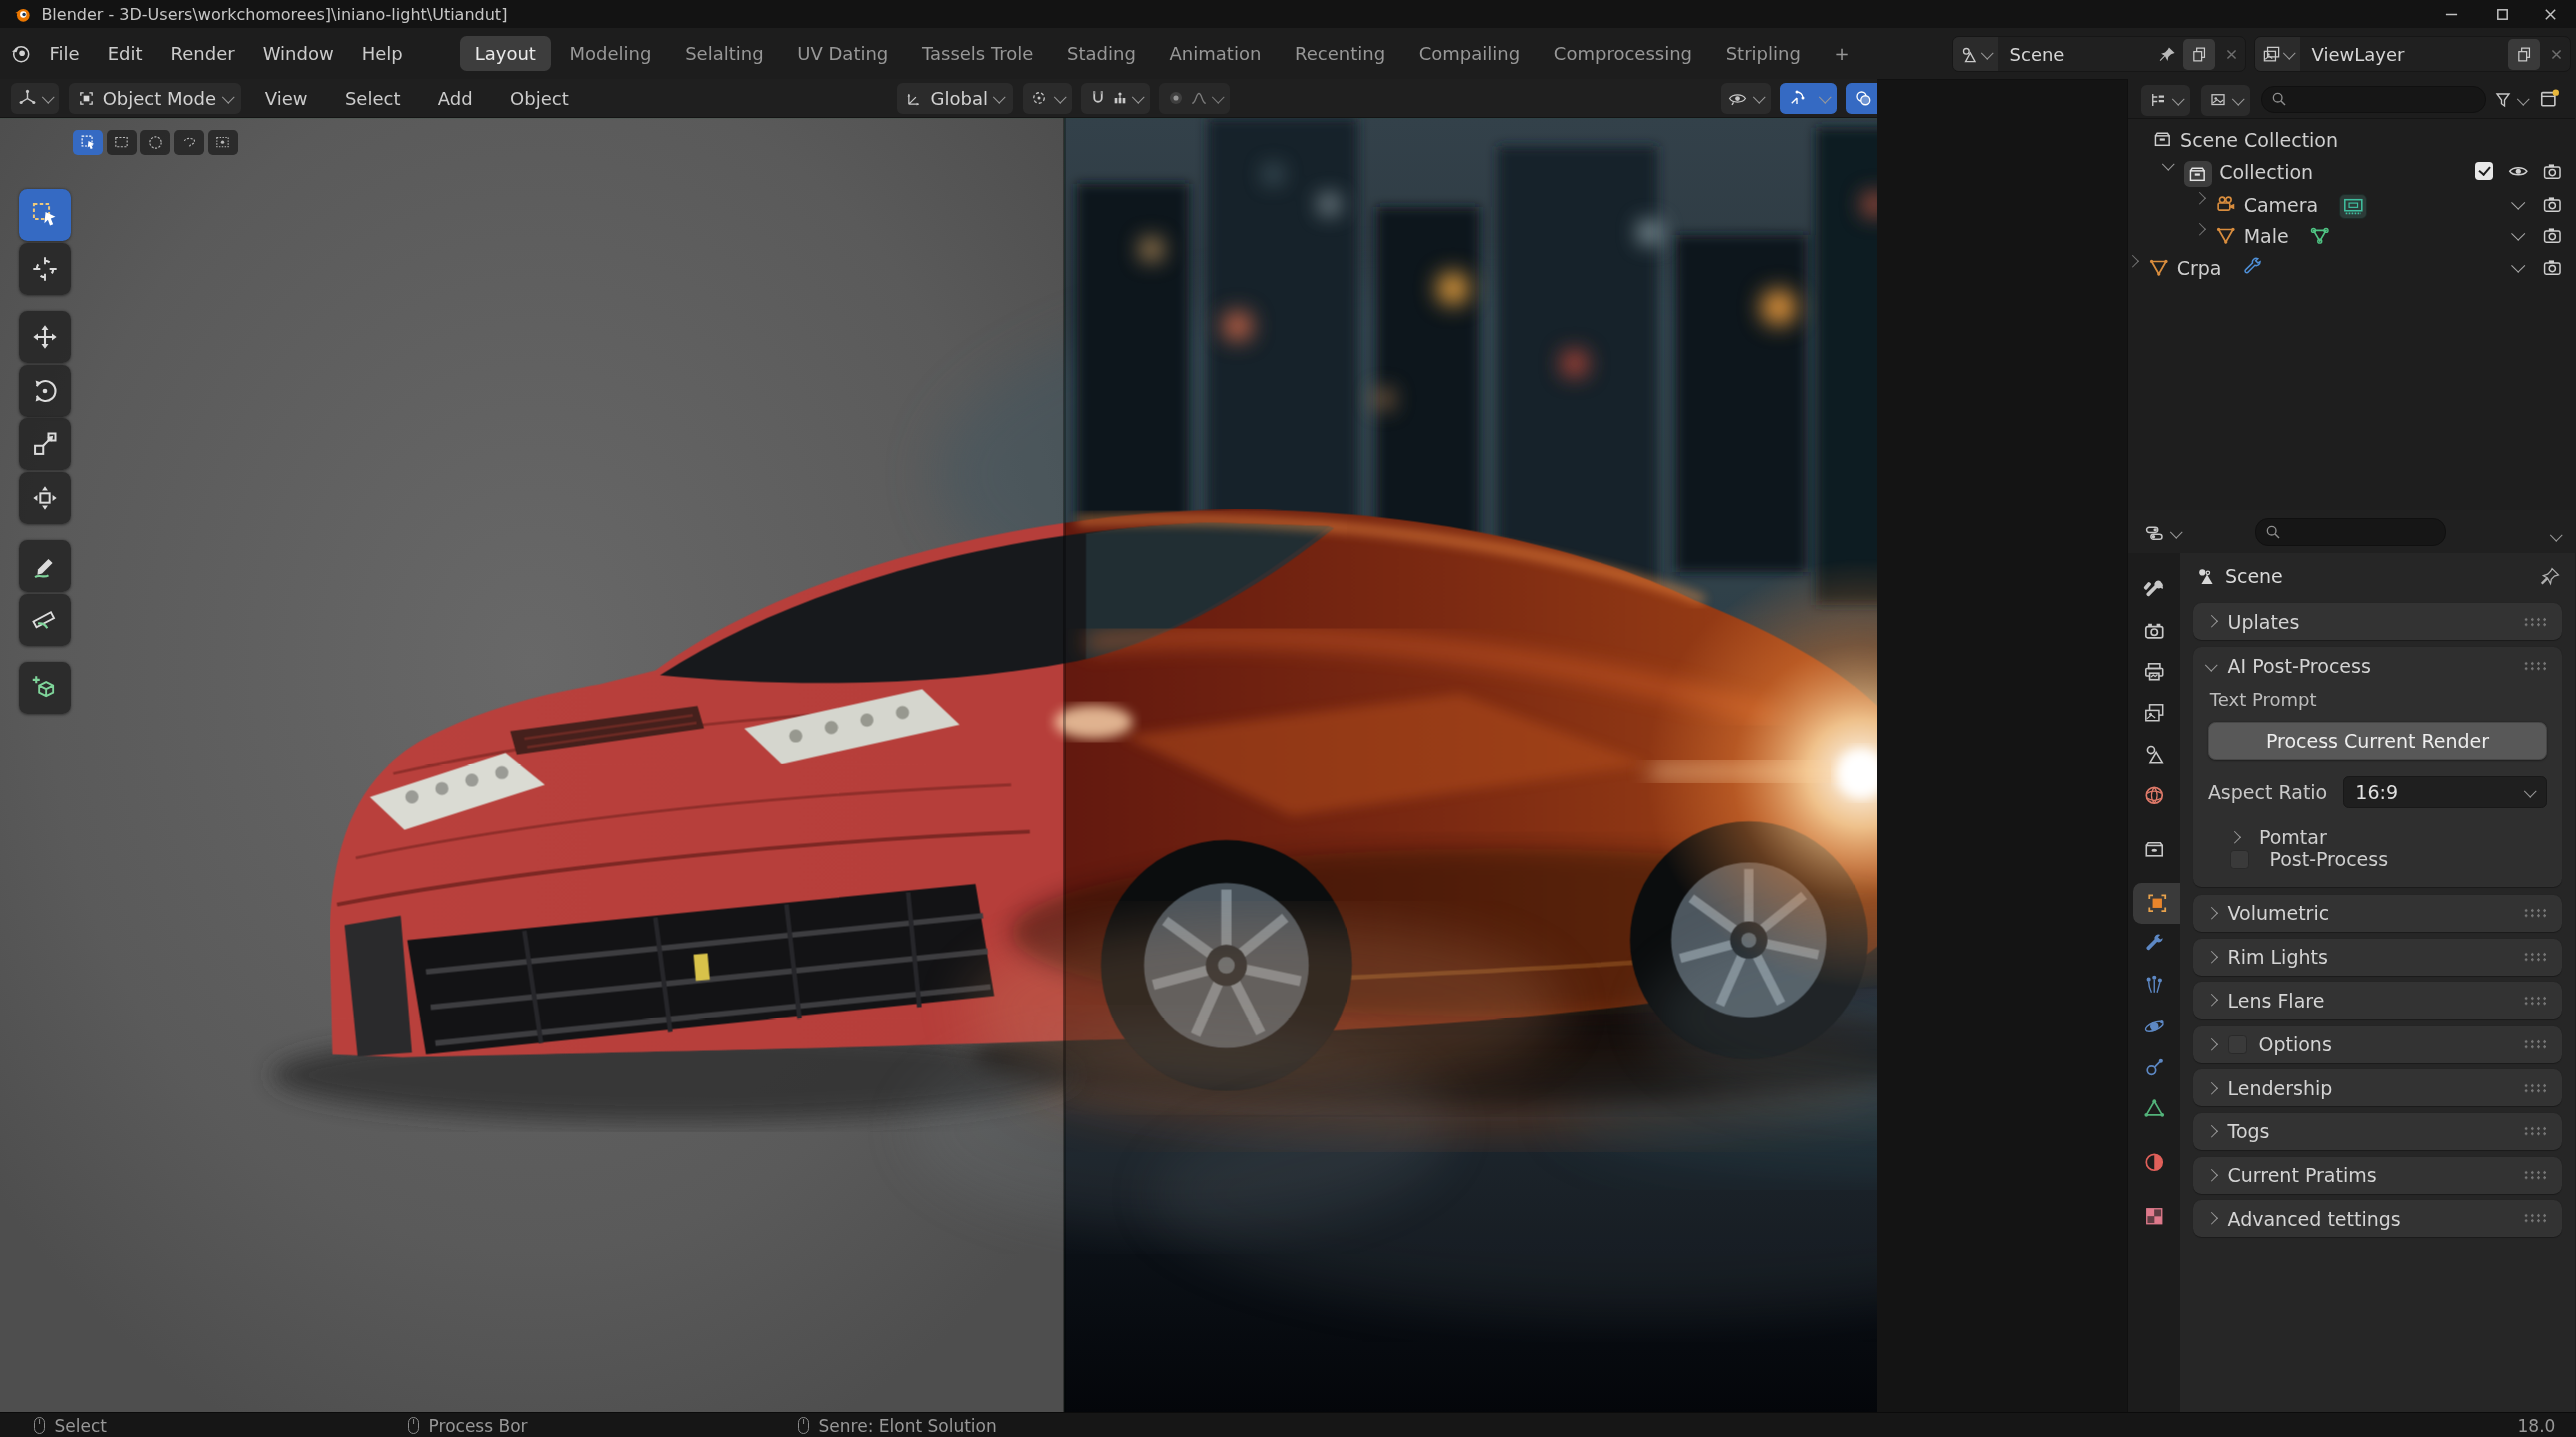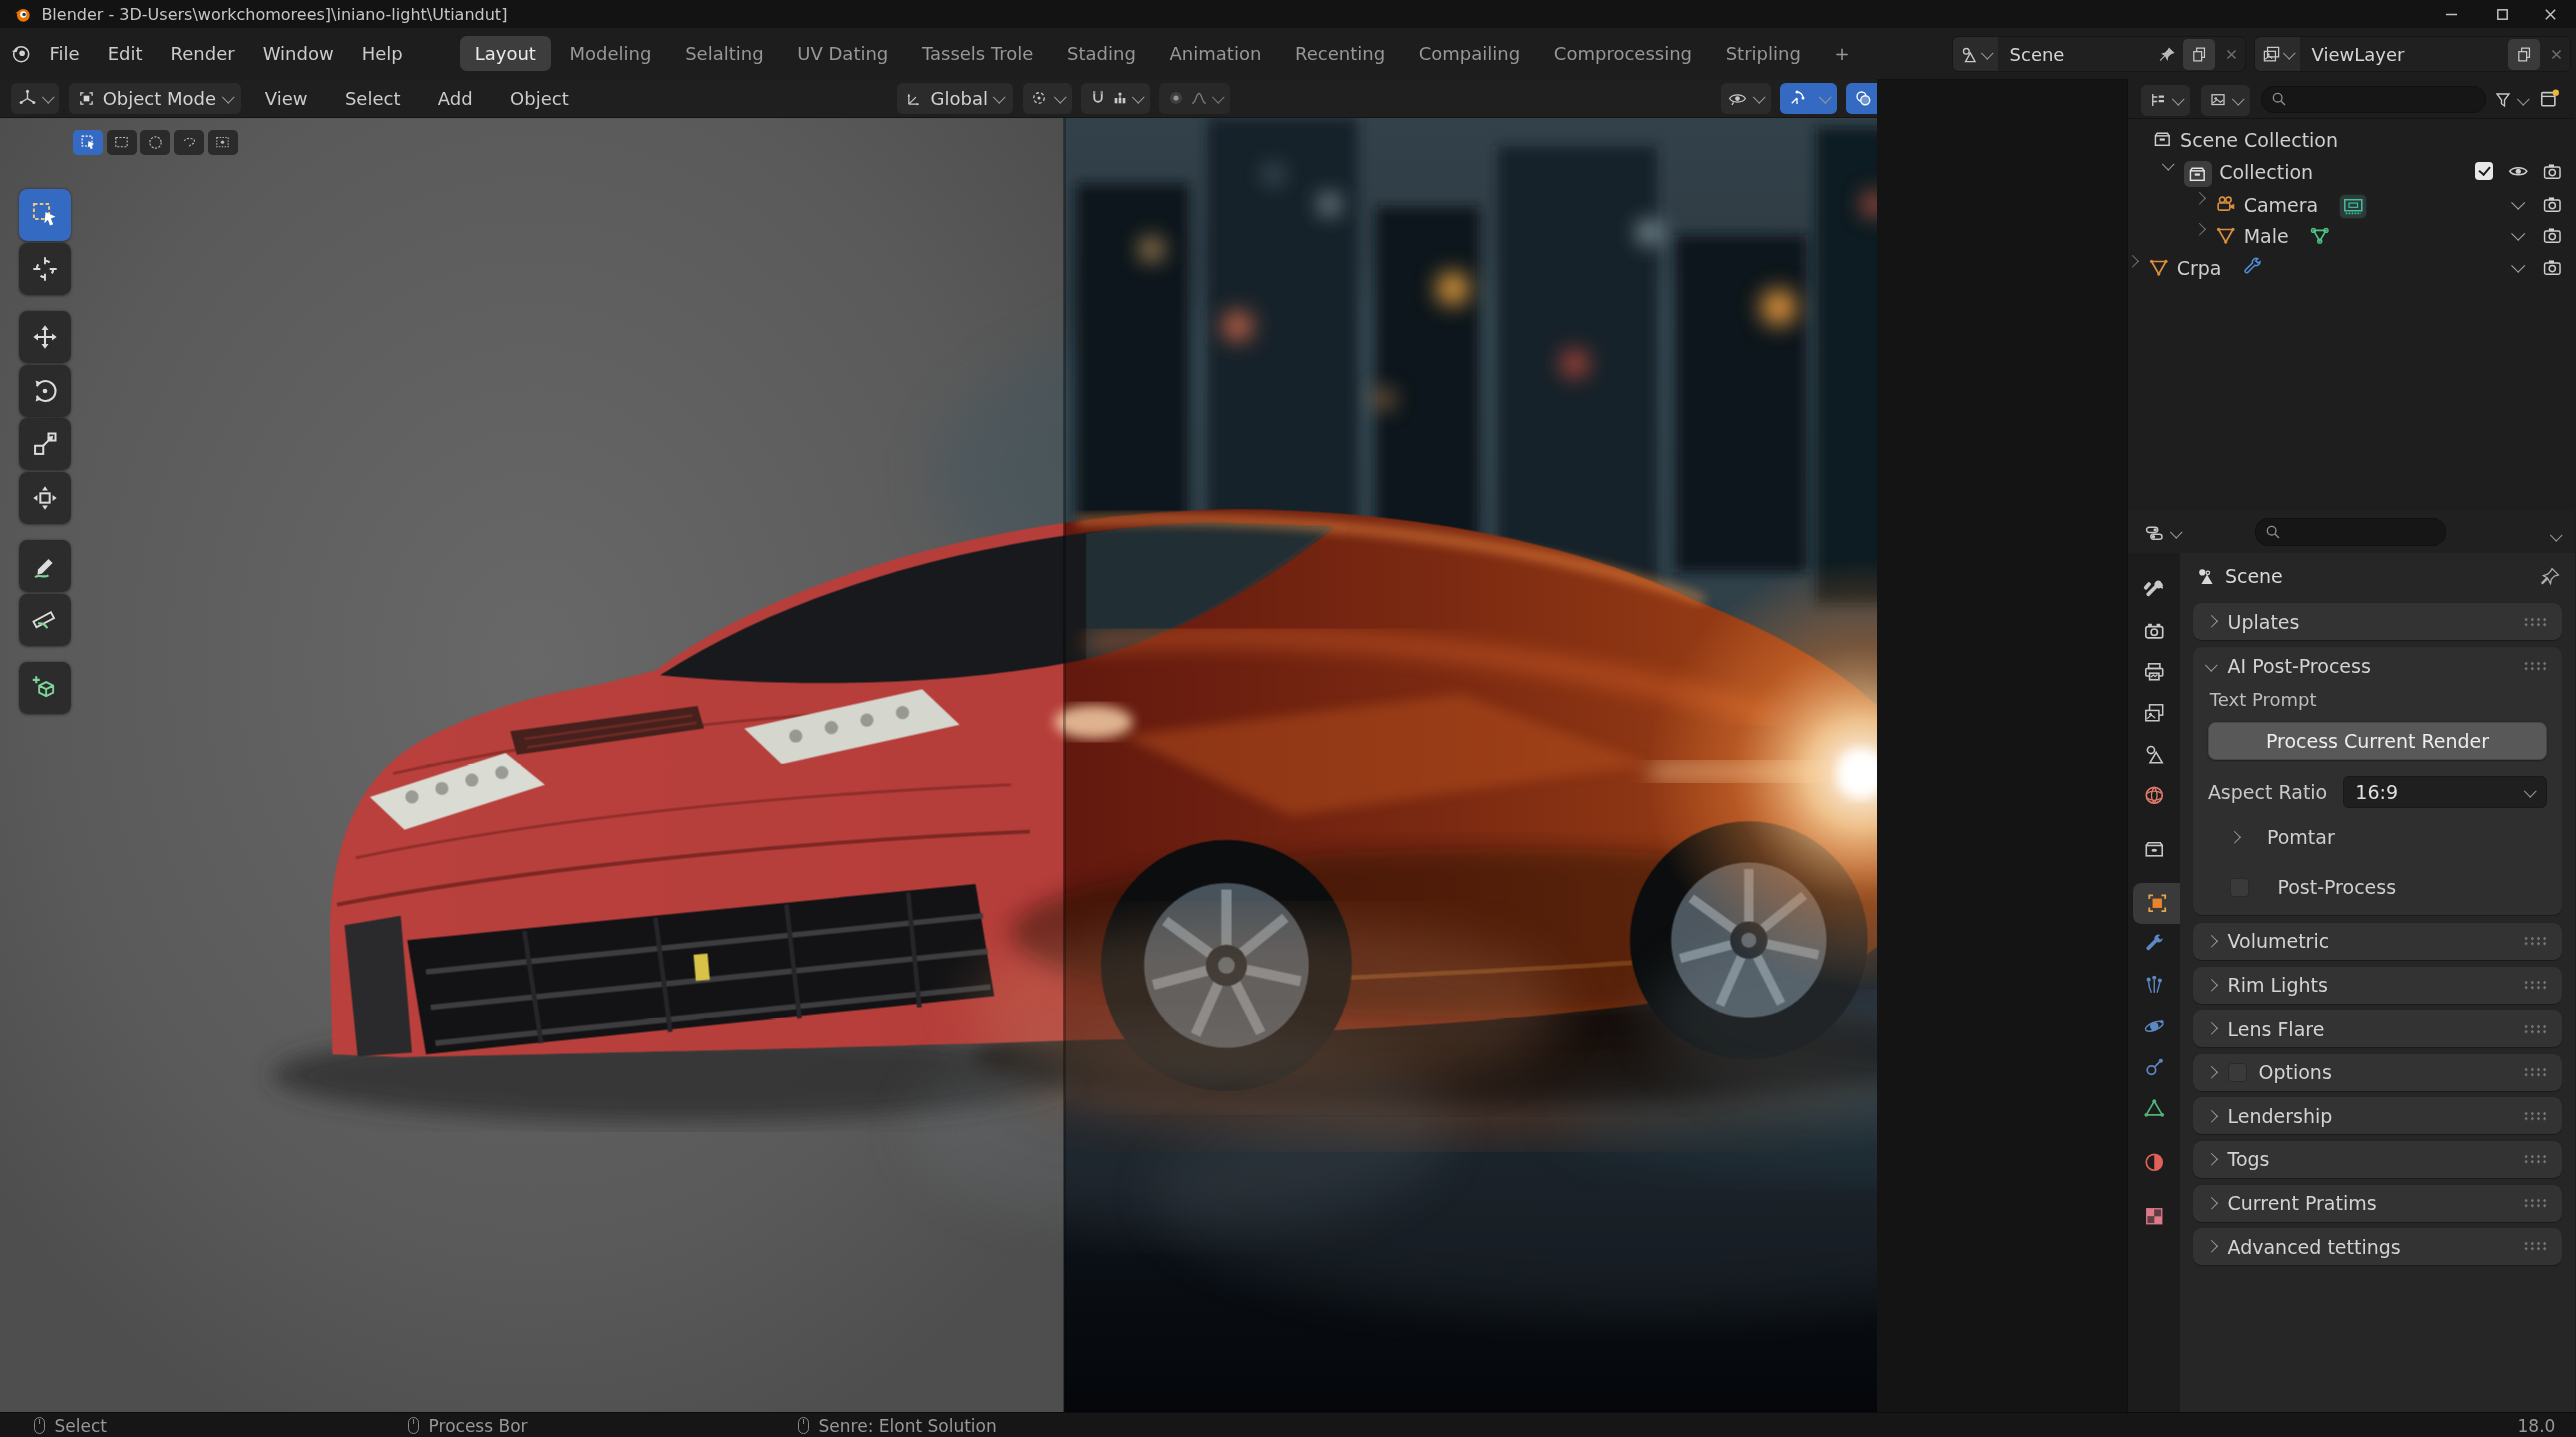--- a/index.html
+++ b/index.html
@@ -77,21 +77,21 @@
   .pnl-h{height:39px;display:flex;align-items:center;gap:12px;padding:0 14px}
   .flabel{font-size:18px;color:#bdbdbd;margin:3.7px 5.6px 7.5px}
   .ta{position:relative;margin:0 3.7px;height:129px;background:#1d1d1d;border:0.9px solid #161616;border-radius:7.5px;padding:8.4px 13px;font-size:19px;color:#d8d8d8;line-height:1.3;box-sizing:border-box}
   .ta .txt{width:337px}
   .play{position:absolute;left:11.2px;bottom:9.4px;width:0;height:0;border-left:12px solid #ababab;border-top:7.5px solid transparent;border-bottom:7.5px solid transparent}
   .tgrip{position:absolute;left:50%;bottom:9.4px;transform:translateX(-50%);width:32px;height:9.4px;opacity:.7;background-image:radial-gradient(circle,#8d8d8d 1.3px,transparent 1.5px);background-size:6.4px 5.1px}
   .rsz{position:absolute;right:4.7px;bottom:4.7px;width:0;height:0;border-style:solid;border-width:0 0 12px 12px;border-color:transparent transparent #707070 transparent;opacity:.7}
   .procbtn{margin:12px 3.7px 0;height:36px;background:#585858;border:0.9px solid #474747;border-radius:7.5px;display:flex;align-items:center;justify-content:center;font-size:19px;color:#ededed;box-shadow:0 0.9px 1.9px rgba(0,0,0,.35)}
   .arow{display:flex;align-items:center;margin:16px 3.7px 0;font-size:19px;color:#c8c8c8}
   .sel{margin-left:auto;width:204px;height:32px;background:#1f1f1f;border:0.9px solid #181818;border-radius:5.6px;display:flex;align-items:center;padding:0 11.2px;font-size:19px;color:#e0e0e0;box-sizing:border-box}
-  .srow{display:flex;align-items:center;gap:28px;margin:18px 3.7px 0;padding-left:22.5px;font-size:19px;color:#cfcfcf}
+  .srow{display:flex;align-items:center;gap:20px;margin:18px 3.7px 0;padding-left:22.5px;font-size:19px;color:#cfcfcf}
   
   #statusbar{left:0;top:1412px;width:2576px;height:25px;background:#161616;border-top:0.9px solid #0b0b0b}
   .sgroup{position:absolute;top:0;height:25px;display:flex;align-items:center;gap:9.4px;font-size:17px;color:#989898}
   .mouse{width:11.2px;height:17px;border:1.9px solid #8a8a8a;border-radius:5.6px;position:relative;box-sizing:border-box}
   .mouse:after{content:"";position:absolute;left:50%;top:0.9px;width:1.9px;height:4.7px;background:#8a8a8a;transform:translateX(-50%)}
 </style>
 </head>
 <body>
 
 <div id="titlebar" class="abs">
@@ -988,21 +988,21 @@
             <span>Aspect Ratio</span>
             <span class="sel">
               <span>16:9</span>
               <span class="cvd" style="margin-left:auto"></span>
             </span>
           </div>
           <div class="srow">
             <span class="cvr"></span>
               <span>Pomtar</span>
           </div>
-          <div class="srow" style="margin-top:28px">
+          <div class="srow" style="margin-top:0">
             <span class="cbe"></span>
             <span>Post-Process</span>
           </div>
         </div>
       </div>
 
       <div class="pnl">
         <span class="cvr"></span>
           <span class="lbl">Volumetric</span>
           <span class="grip"></span>

